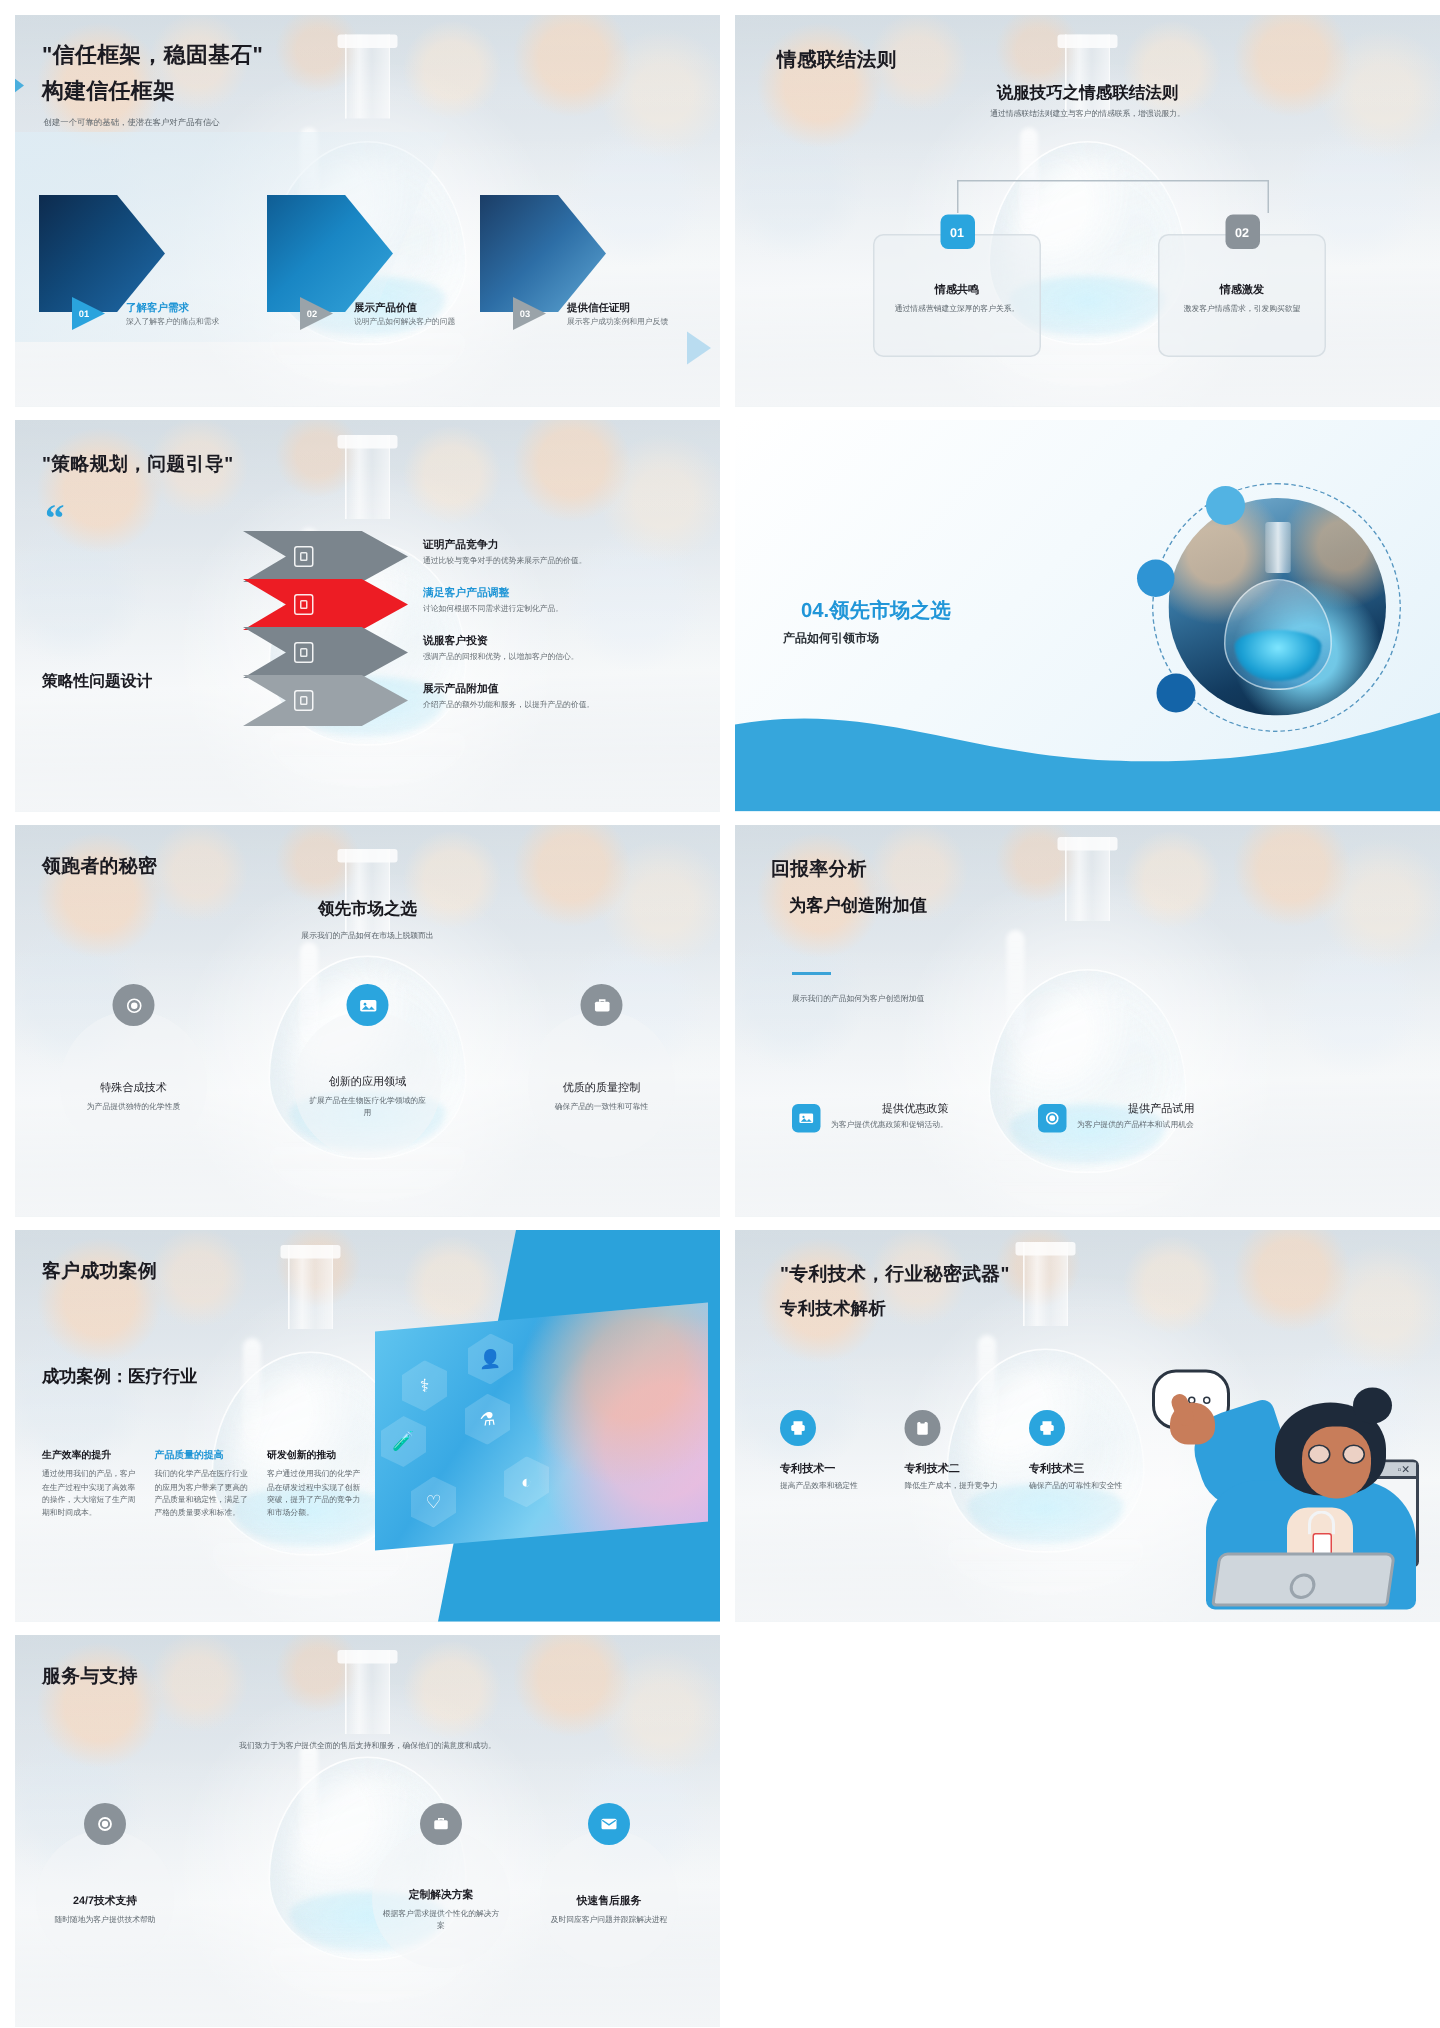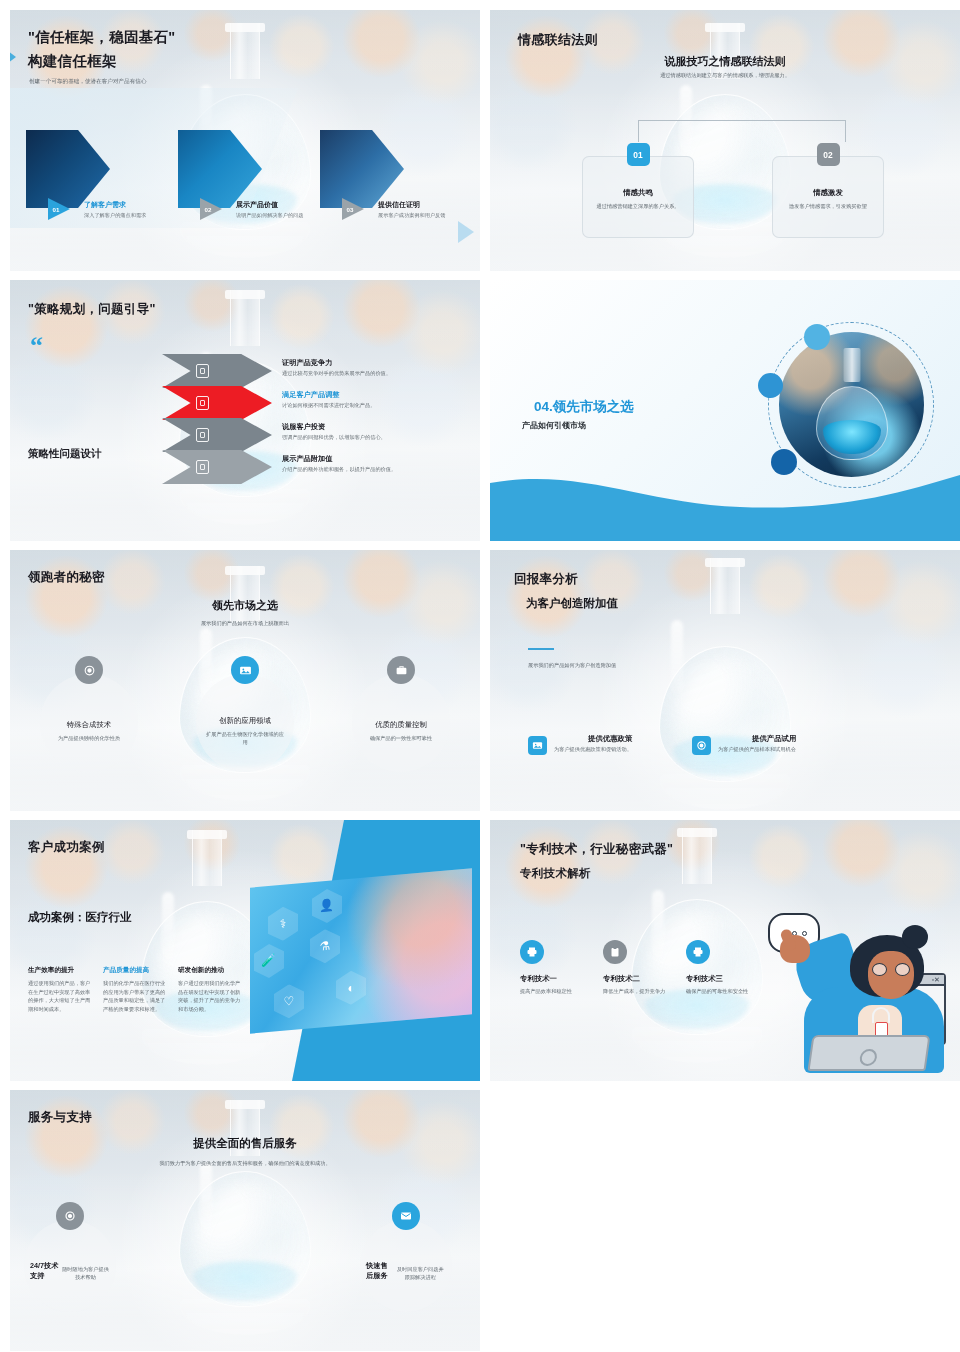--- a/index.html
+++ b/index.html
@@ -278,21 +278,21 @@
   
   .sl6 .h1 { left: 24px; top: 22px; font-size: 12.5px; }
   .sl6 .h2b { position: absolute; left: 36px; top: 46px; font-size: 11.5px; font-weight: 700; color: #17171d; }
   .sl6 .rule { position: absolute; left: 38px; top: 98px; width: 26px; height: 2px; background: #3aa3d8; }
   .sl6 .desc { position: absolute; left: 38px; top: 112px; font-size: 5.2px; color: #5c656c; }
   .sqicon {
     position: absolute; width: 19px; height: 19px; border-radius: 4px;
     background: #2aa5de; display: flex; align-items: center; justify-content: center;
   }
   .kv { position: absolute; }
-  .kv .t { font-size: 7.4px; font-weight: 700; color: #1b1b22; margin-bottom: 2px; padding-left: 34px; }
+  .kv .t { font-size: 7.4px; font-weight: 400; color: #1b1b22; margin-bottom: 2px; padding-left: 34px; }
   .kv .d { font-size: 5.2px; color: #5f686f; }
 
   
   .sl7 .band-blue {
     position: absolute; right: -10px; top: -10px; bottom: -10px; width: 200px;
     background: #2ba2db;
     clip-path: polygon(28% 0, 100% 0, 100% 100%, 0 100%);
   }
   .sl7 .photo {
     position: absolute; right: 8px; top: 58px;
@@ -350,21 +350,21 @@
   .p-laptop::after { content:""; position:absolute; left:50%; top: 12px; transform: translateX(-50%); width: 13px; height: 13px; border: 2px solid #9aa4ad; border-radius: 50%; }
 
   
   .sl9 .h1 { left: 18px; top: 20px; font-size: 12.5px; }
   .sl9 .mid-t { position: absolute; left: 0; right: 0; top: 46px; text-align: center; font-size: 11.5px; font-weight: 700; color: #17171d; }
   .sl9 .mid-d { position: absolute; left: 0; right: 0; top: 70px; text-align: center; font-size: 5.2px; color: #5c656c; }
   .scircle {
     position: absolute; top: 130px;
     width: 92px; height: 92px; border-radius: 50%;
     background: rgba(243,245,247,0.5);
-    display: flex; flex-direction: row; align-items: center; justify-content: center;
+    display: flex; flex-direction: column; align-items: center; justify-content: center;
     padding: 14px 6px 0;
   }
   .scircle .t { font-size: 7.2px; font-weight: 700; color: #1b1b22; margin-bottom: 4px; }
   .scircle .d { font-size: 5.2px; color: #5f686f; text-align: center; line-height: 1.6; }
 
   svg.gi { display:block; }
 </style>
 </head>
 <body>
 
@@ -712,35 +712,44 @@
     <div class="bg-lab"></div>
     <div class="flask" style="top:4%;">
       <div class="body"></div>
         <div class="liquid"></div>
         <div class="neck"></div>
         <div class="lip"></div>
         <div class="shine"></div>
         <div class="reflect"></div>
     </div>
     <div class="s-title h1">服务与支持</div>
-    <div class="mid-t">提供全面的售后服务</div>
     <div class="mid-d">我们致力于为客户提供全面的售后支持和服务，确保他们的满意度和成功。</div>
 
     <div class="scircle" style="left:14px;">
       <div class="cicon ci-grey">
         <svg class="gi" width="12" height="12" viewBox="0 0 24 24" fill="none" stroke="#fff" stroke-width="2.4">
             <circle cx="12" cy="12" r="8"></circle>
             <circle cx="12" cy="12" r="3" fill="#fff"></circle>
           </svg>
       </div>
       <div class="t">24/7技术支持</div>
       <div class="d">随时随地为客户提供技术帮助</div>
     </div>
 
 
+    <div class="scircle" style="left:238px;">
+      <div class="cicon ci-grey">
+        <svg class="gi" width="12" height="12" viewBox="0 0 24 24" fill="#fff">
+            <rect x="3" y="7" width="18" height="12" rx="2"></rect>
+            <path d="M9 7V5h6v2" stroke="#fff" stroke-width="2" fill="none"></path>
+          </svg>
+      </div>
+      <div class="t">定制解决方案</div>
+      <div class="d">根据客户需求提供个性化的解决方案</div>
+    </div>
 
     <div class="scircle" style="left:350px;">
       <div class="cicon ci-blue">
         <svg class="gi" width="12" height="12" viewBox="0 0 24 24" fill="#fff">
             <rect x="2" y="5" width="20" height="14" rx="2"></rect>
             <path d="M3 7l9 6 9-6" stroke="#2aa5de" stroke-width="2" fill="none"></path>
           </svg>
       </div>
       <div class="t">快速售后服务</div>
       <div class="d">及时回应客户问题并跟踪解决进程</div>

